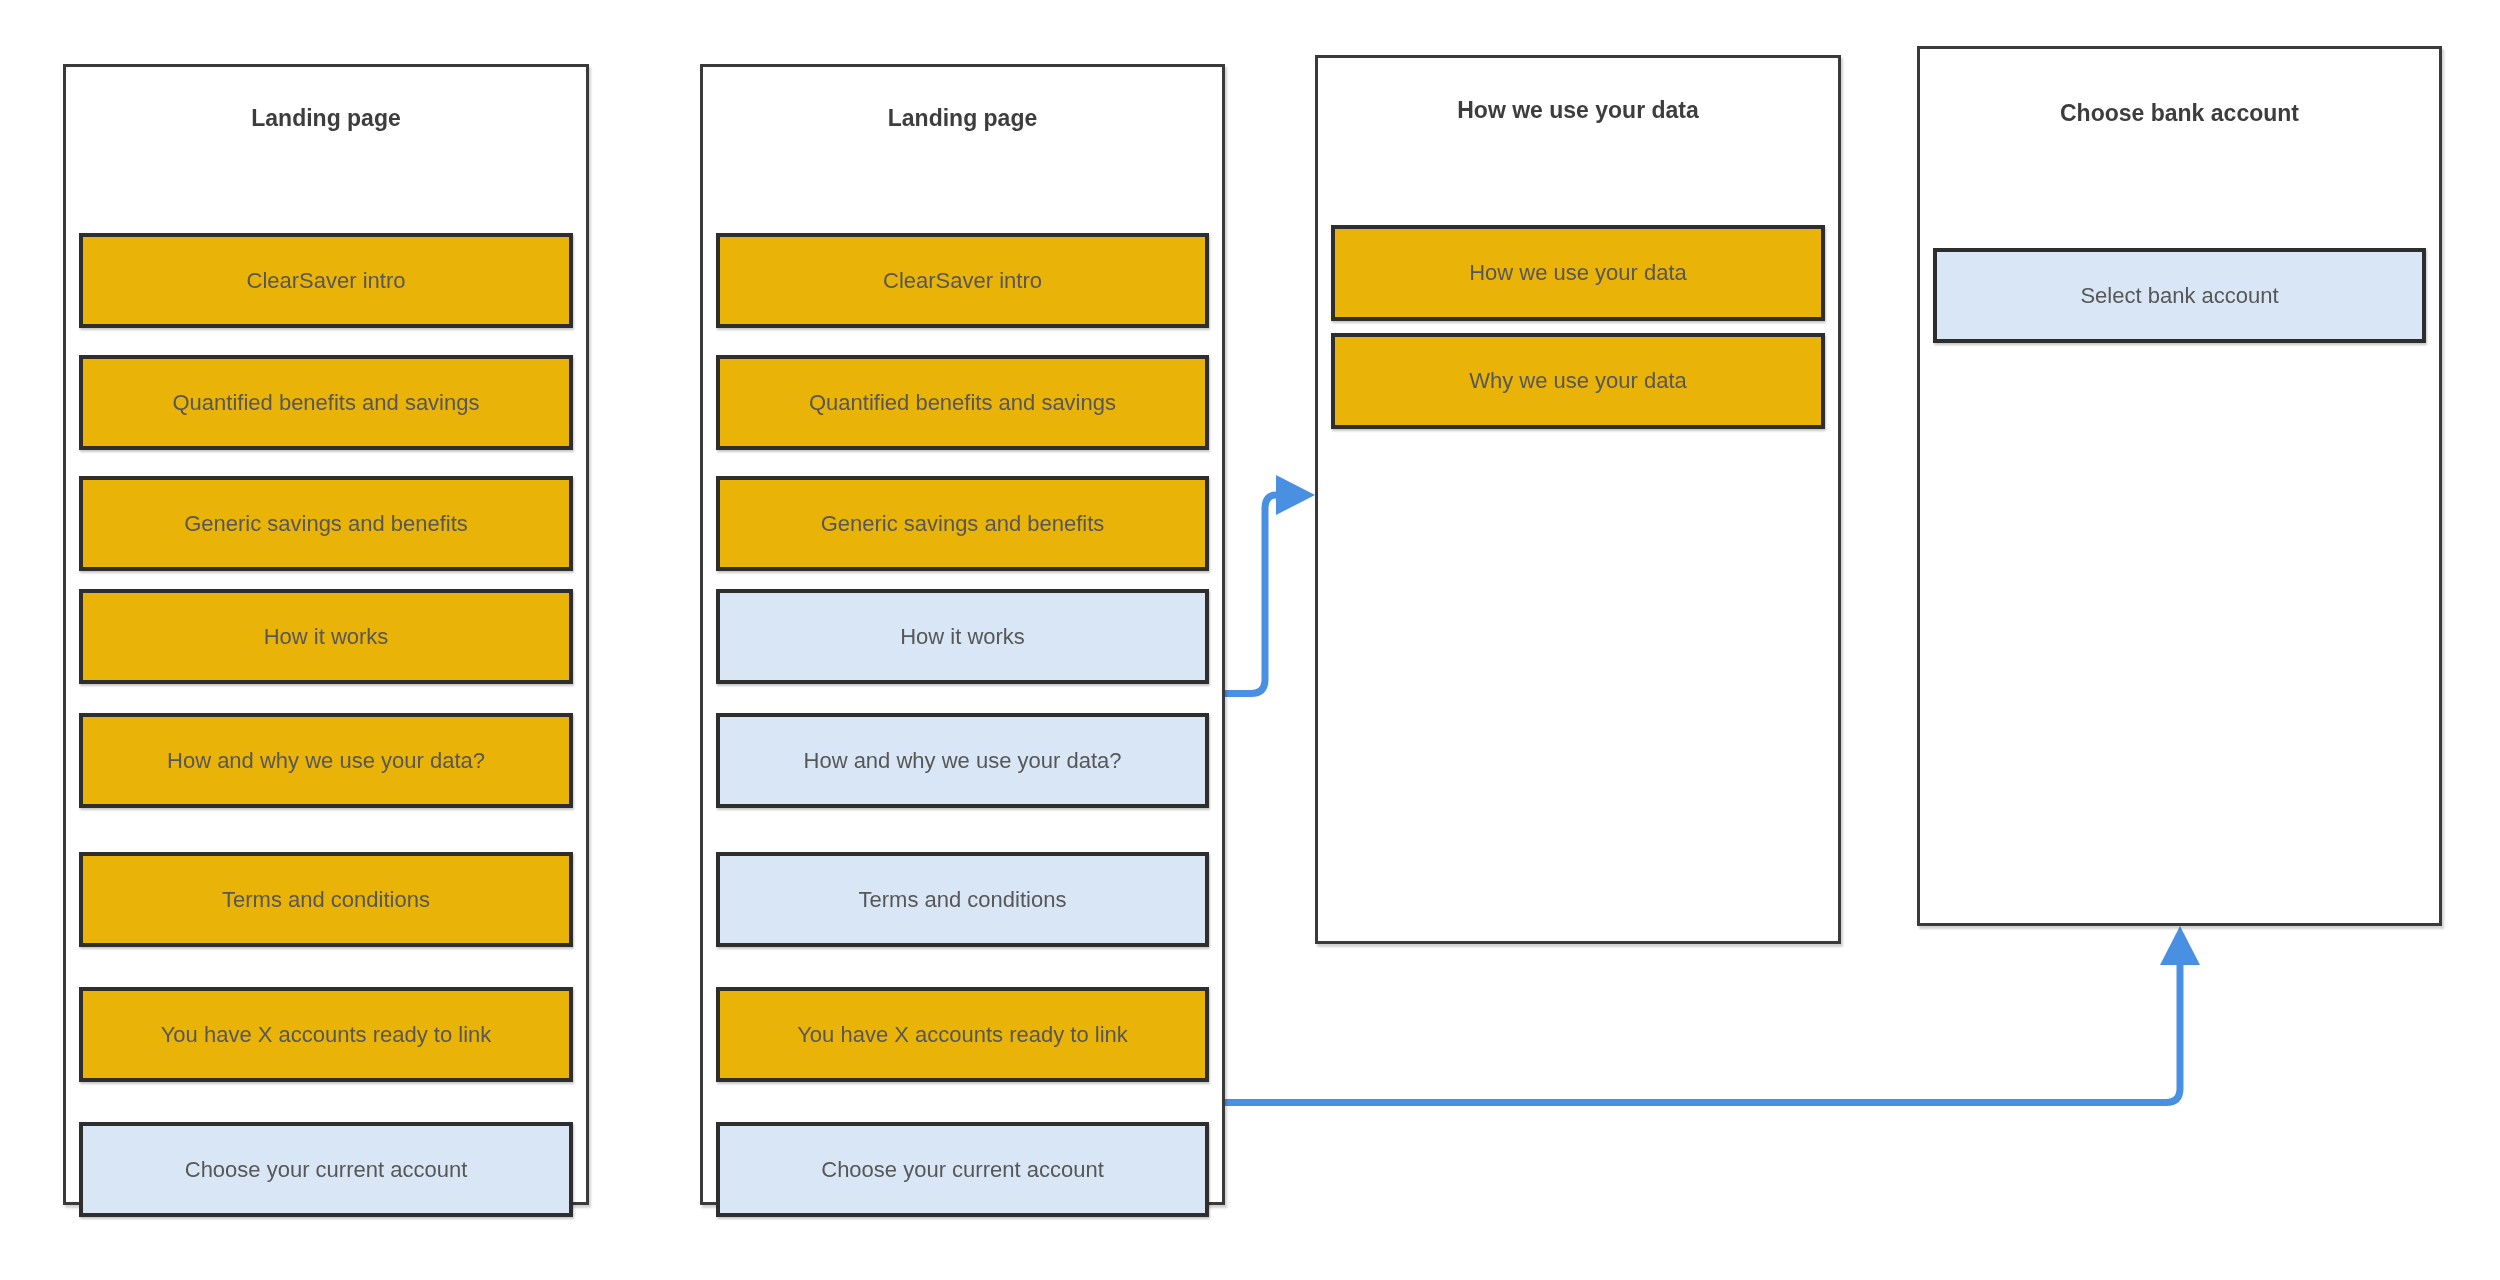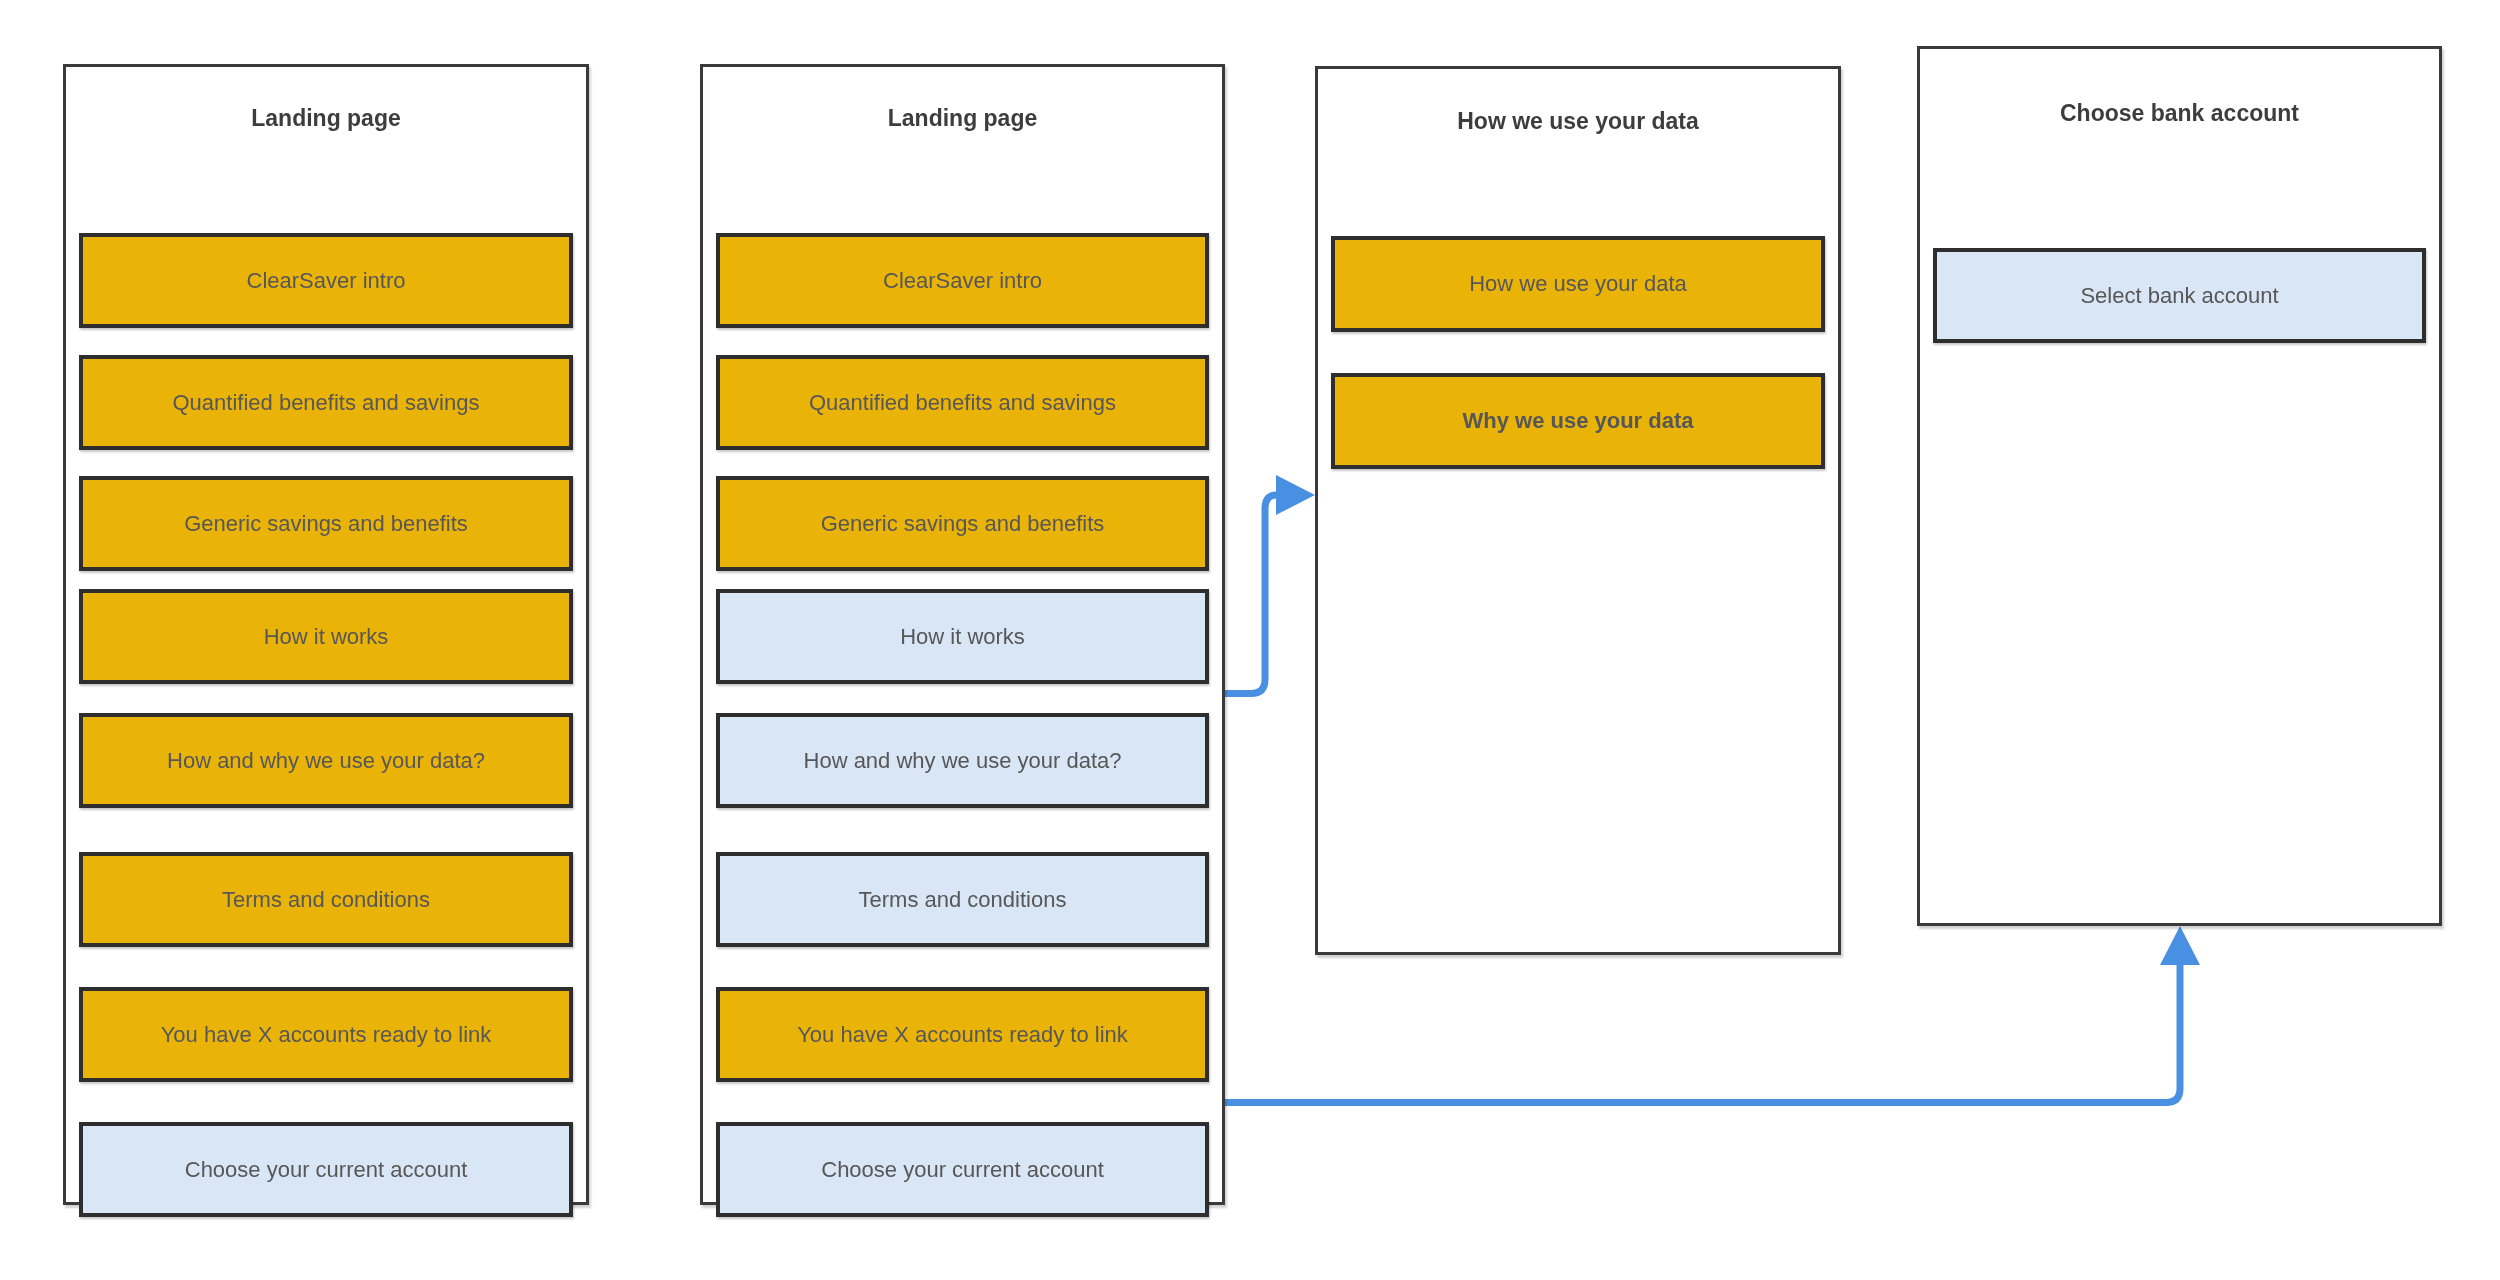--- a/index.html
+++ b/index.html
@@ -92,22 +92,22 @@
       <div class="panel-title" style="top: 35px;">Landing page</div>
       <div class="fbox" style="top: 166px; height: 95px;">ClearSaver intro</div>
       <div class="fbox" style="top: 288px; height: 95px;">Quantified benefits and savings</div>
       <div class="fbox" style="top: 409px; height: 95px;">Generic savings and benefits</div>
       <div class="fbox hl" style="top: 522px; height: 95px;">How it works</div>
       <div class="fbox hl" style="top: 646px; height: 95px;">How and why we use your data?</div>
       <div class="fbox hl" style="top: 785px; height: 95px;">Terms and conditions</div>
       <div class="fbox" style="top: 920px; height: 95px;">You have X accounts ready to link</div>
       <div class="fbox hl" style="top: 1055px; height: 95px;">Choose your current account</div>
     </div>
-    <div class="panel" style="left: 1315px; top: 55px; width: 526px; height: 889px; margin-top: 11px;">
+    <div class="panel" style="left: 1315px; top: 55px; width: 526px; height: 889px;">
       <div class="panel-title" style="top: 36px;">How we use your data</div>
       <div class="fbox" style="top: 167px; height: 96px;">How we use your data</div>
-      <div class="fbox" style="top: 304px; height: 96px; font-weight: bold;">Why we use your data</div>
+      <div class="fbox" style="top: 275px; height: 96px;">Why we use your data</div>
     </div>
     <div class="panel" style="left: 1917px; top: 46px; width: 525px; height: 880px;">
       <div class="panel-title" style="top: 48px;">Choose bank account</div>
       <div class="fbox hl" style="top: 199px; height: 95px;">Select bank account</div>
     </div>
   </div>
 
 </body></html>

